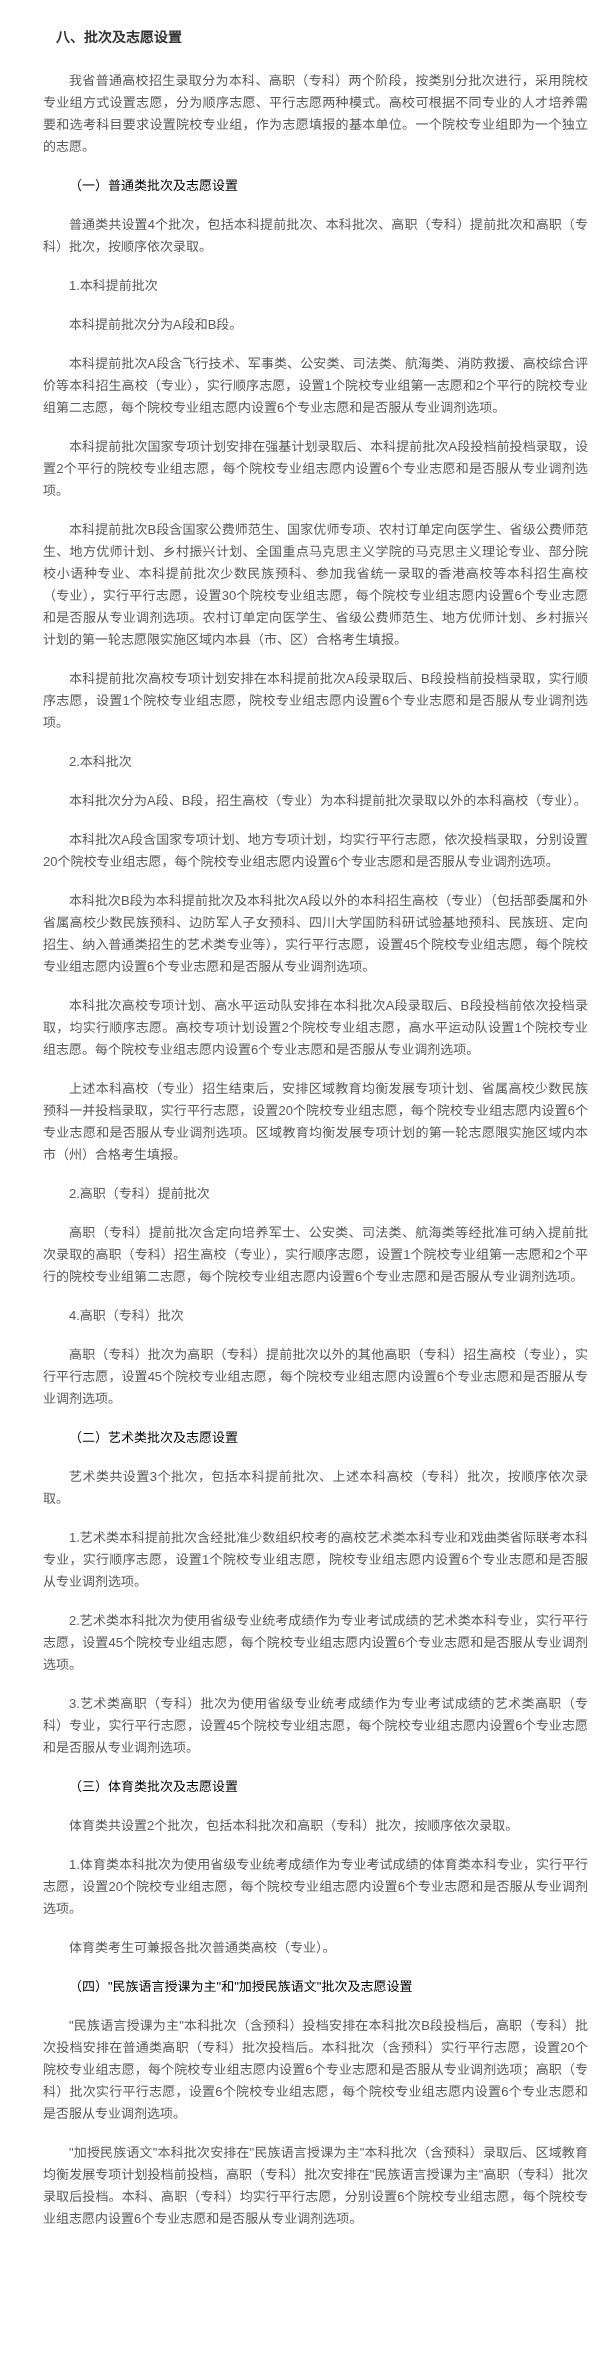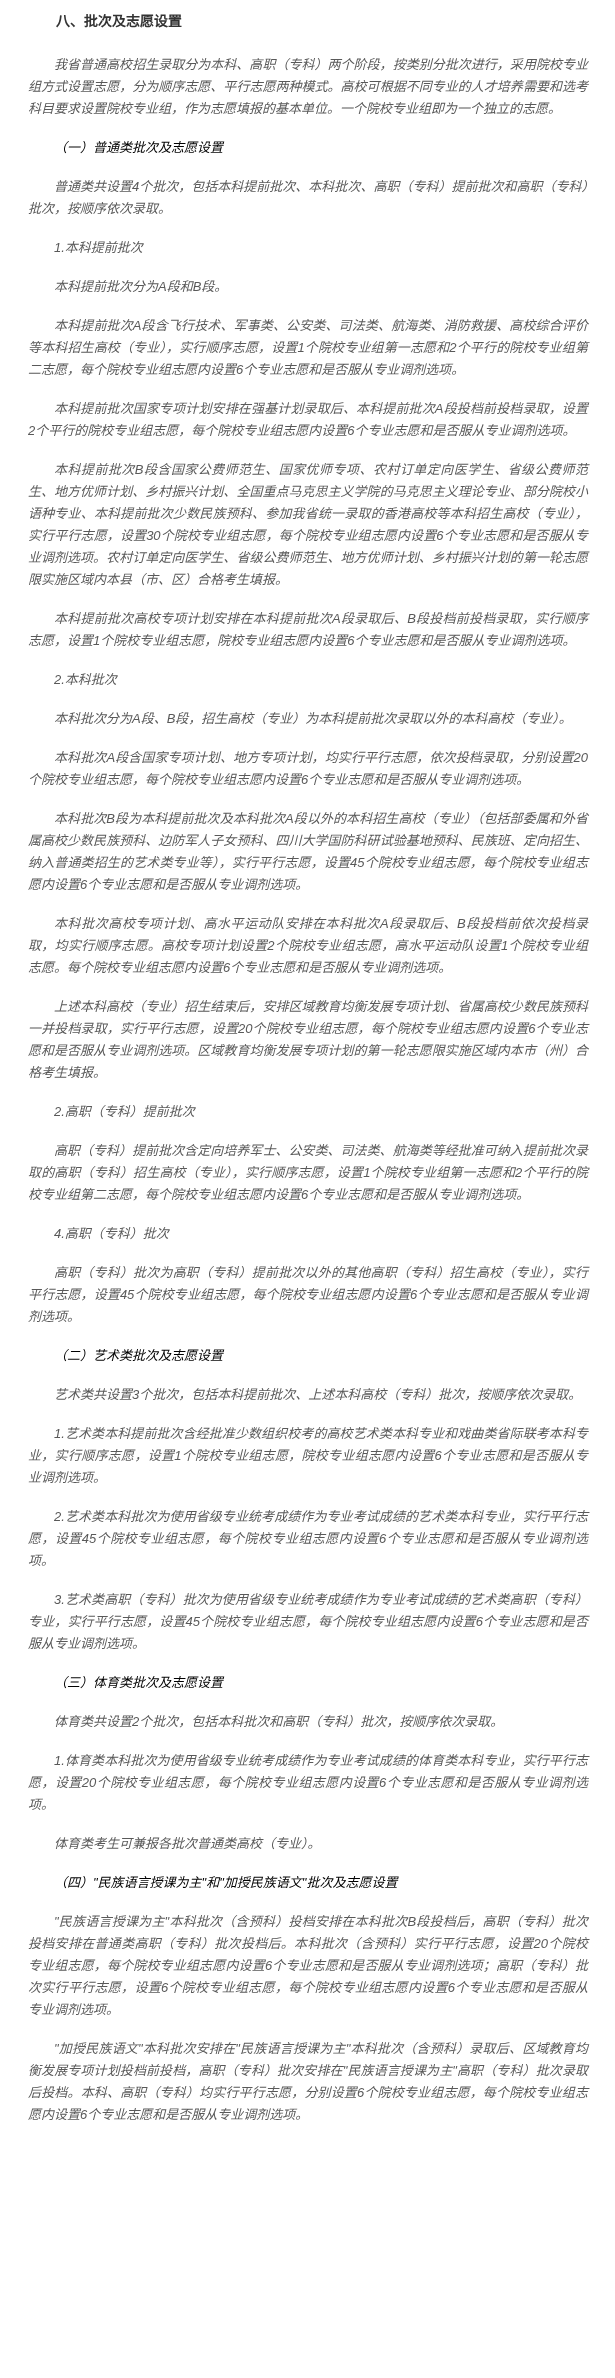--- a/index.html
+++ b/index.html
@@ -16,29 +16,28 @@
     font-family: "Liberation Sans", "DejaVu Sans", sans-serif;
     color: #595959;
     font-size: 13px;
     line-height: 22px;
   }
   .doc-title {
     font-size: 14px;
     font-weight: bold;
     color: #333333;
     text-indent: 2em;
-    margin: 0 0 22px 0;
+    margin: 16px 0 22px 0;
     line-height: 22px;
   }
   .paragraph-list p {
-    margin: 0 0 17px 0;
+    margin: 0 0 17px 15px;
     text-indent: 2em;
     text-align: justify;
     word-break: break-all;
-    font-style: italic;
   }
   .paragraph-list p.subheading {
     color: #000000;
   }
   .paragraph-list p:last-child {
     margin-bottom: 0;
   }
 </style>
 </head>
 <body>

